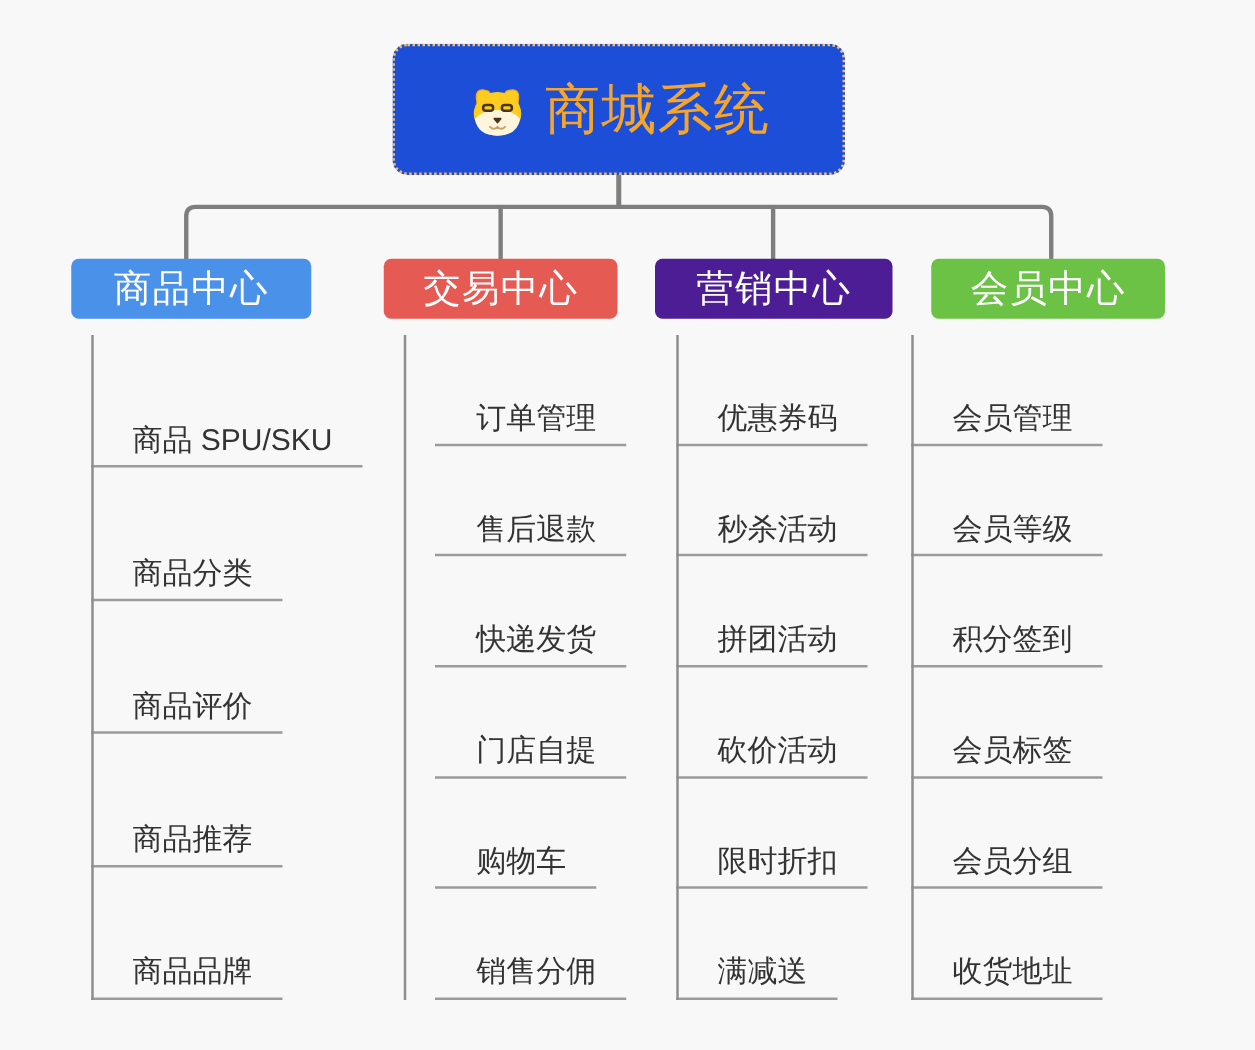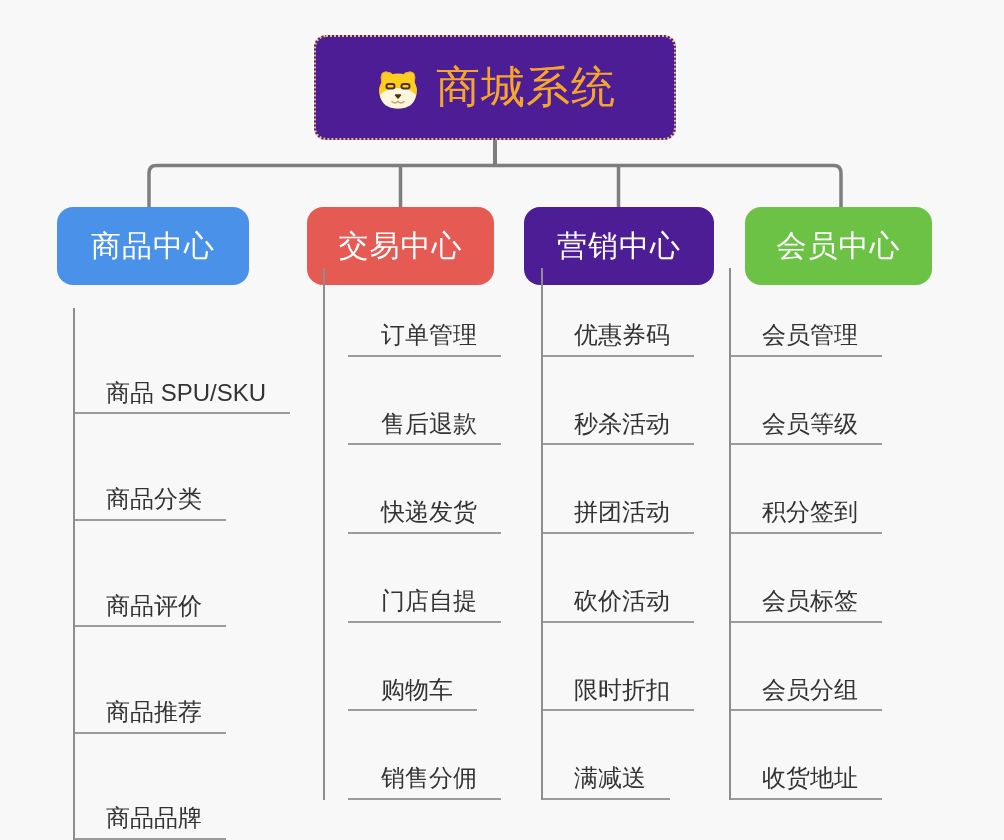--- a/index.html
+++ b/index.html
@@ -5,43 +5,43 @@
   html,body { margin:0; padding:0; }
   .canvas {
     position:relative; width:1004px; height:840px;
     background:#f8f8f8; overflow:hidden;
     font-family:"Liberation Sans", sans-serif;
   }
   .connectors { position:absolute; left:0; top:0; pointer-events:none; }
 
   .root-node {
     position:absolute; left:314px; top:35px; width:362px; height:105px;
-    background:#4c1d95; border:2px dotted #f0bd6a; border-radius:12px;
+    background:#1d4ed8; border:2px dotted #f0bd6a; border-radius:12px;
     display:flex; align-items:center; justify-content:center; gap:14px;
     box-sizing:border-box; cursor:pointer;
   }
   .root-label { font-size:44px; letter-spacing:1px; color:#f5a62a; }
   .dog-icon { width:48px; height:48px; display:block; }
 
   .branch {
-    position:absolute; top:207px; height:78px; border-radius:16px;
+    position:absolute; top:207px; height:48px; border-radius:6px;
     color:#ffffff; font-size:30px; letter-spacing:1px;
     display:flex; align-items:center; justify-content:center;
     box-sizing:border-box; cursor:pointer;
   }
   .b0 { left:57px;  width:192px; }
   .b1 { left:307px; width:187px; }
   .b2 { left:524px; width:190px; }
   .b3 { left:745px; width:187px; }
 
   .leafcol {
     position:absolute; top:268px; height:532px;
     display:flex; flex-direction:column;
   }
-  .c0 { left:73px;margin-top:40px; }  .c1 { left:323px;padding-left:25px; }  .c2 { left:541px;justify-content:flex-end; }  .c3 { left:729px; }
+  .c0 { left:73px; }  .c1 { left:323px;padding-left:25px; }  .c2 { left:541px;justify-content:flex-end; }  .c3 { left:729px; }
   .leafcol .vline {
     position:absolute; left:0; top:0; bottom:0; width:2px; background:#8e8e8e;
   }
   .leaf-row { flex:1; display:flex; align-items:flex-end; }
   .leaf {
     display:inline-block; padding:0 24px 6px 33px;
     border-bottom:2px solid #9b9b9b;
     font-size:24px; color:#333333; white-space:nowrap; cursor:pointer;
     line-height:1.15;
   }

